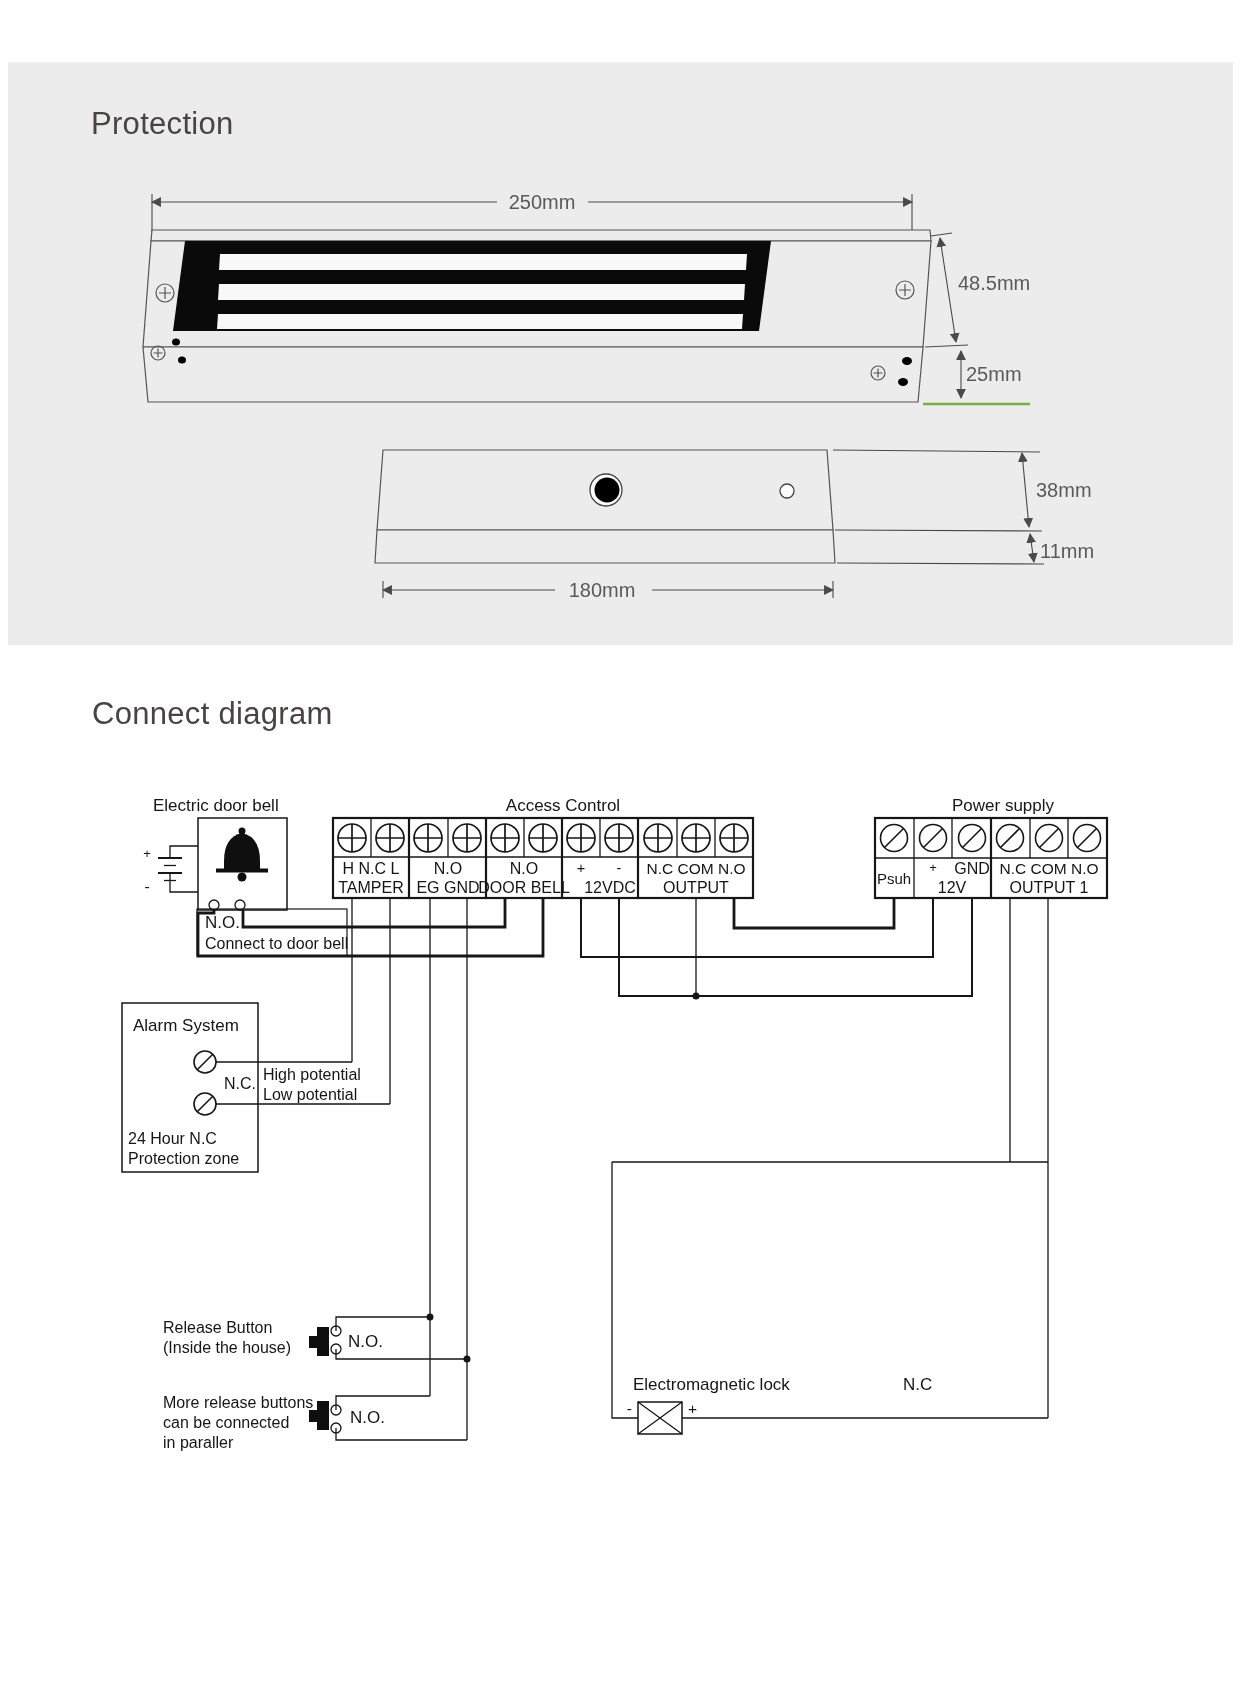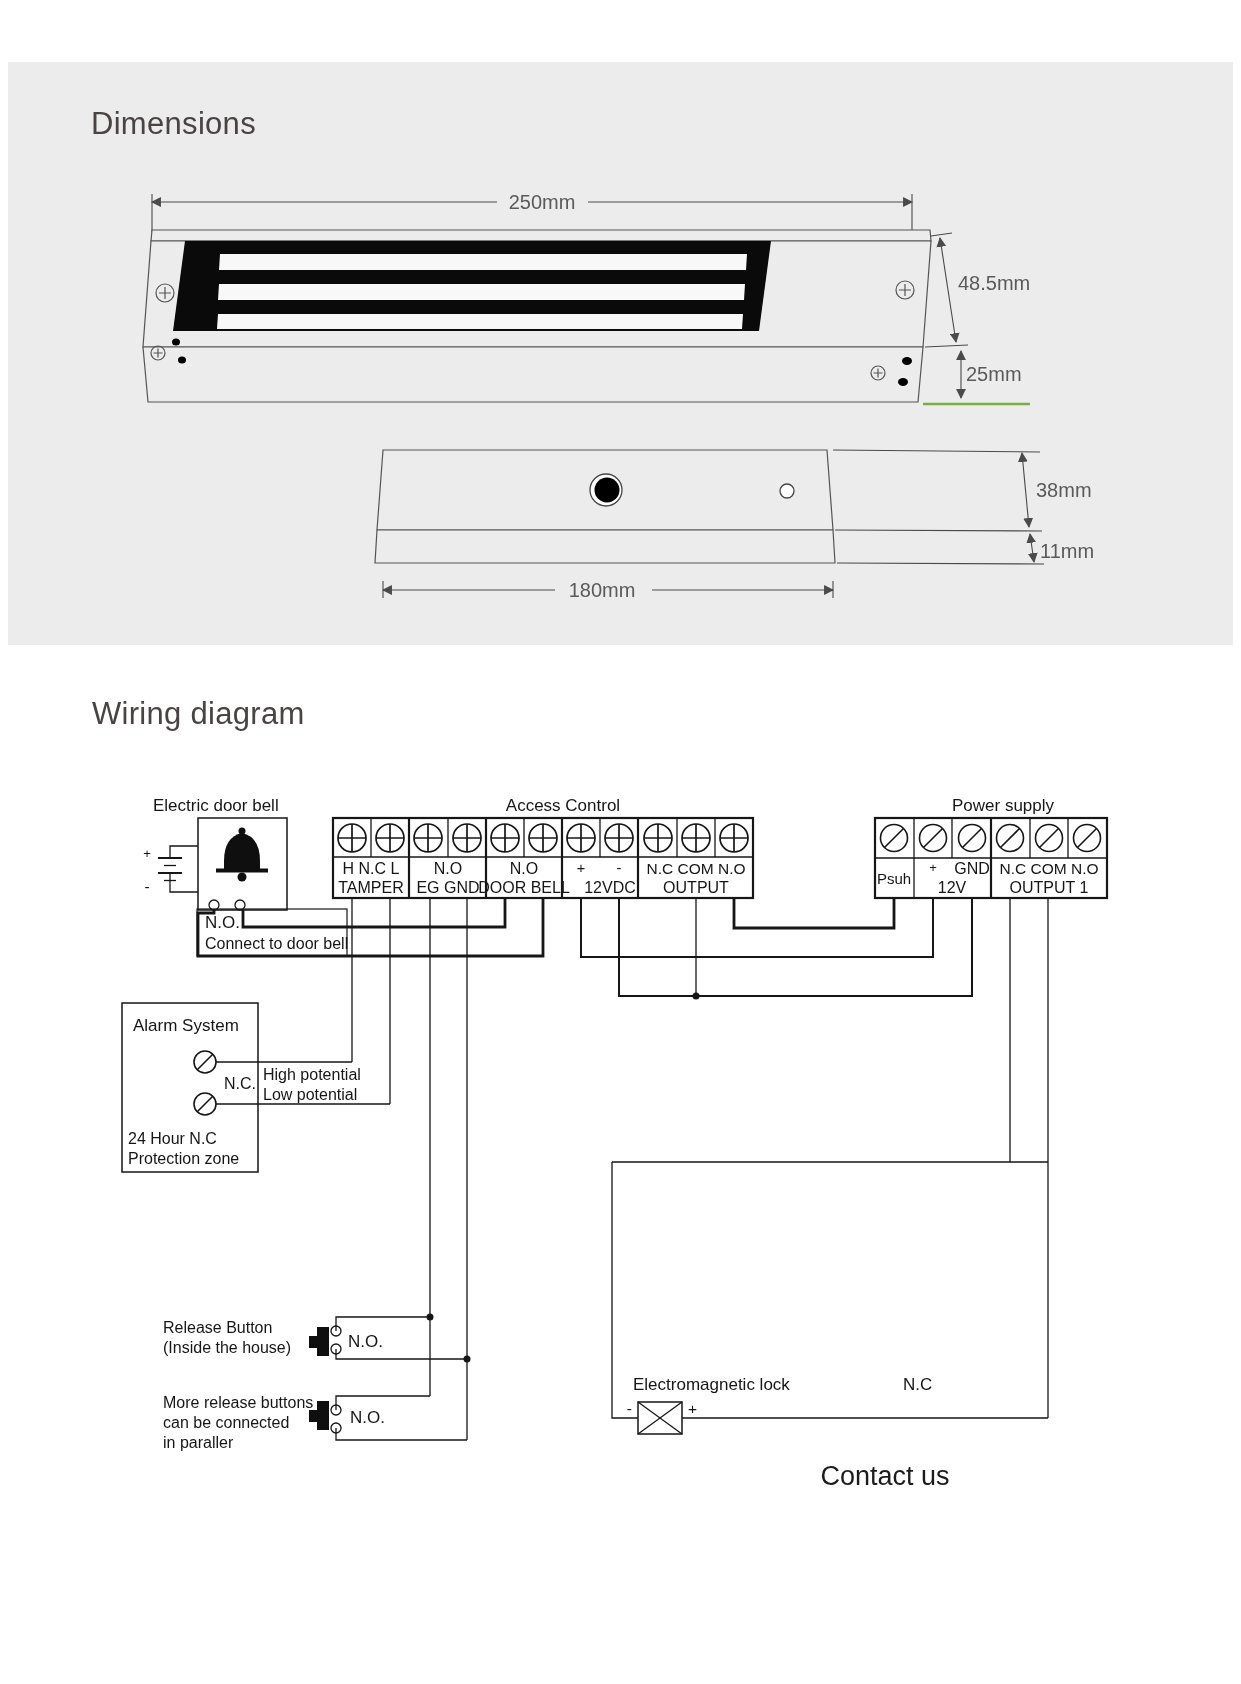--- a/index.html
+++ b/index.html
@@ -30,22 +30,22 @@
   .footer{position:absolute;left:620px;top:1461px;width:530px;text-align:center;color:#1b1b1b;}
   .footer-l1{font-size:27px;}
   .footer-l2{font-size:24px;margin-top:1px;}
 </style>
 </head>
 <body>
 
 <div id="page">
 
   <div class="panel"></div>
-  <div class="sec-title" id="dims-title">Dimensions</div>
-  <div class="sec-title" id="wiring-title">Wiring diagram</div>
+  <div class="sec-title" id="dims-title">Protection</div>
+  <div class="sec-title" id="wiring-title">Connect diagram</div>
 
   <svg id="dims-svg" width="1241" height="645" viewBox="0 0 1241 645">
     <defs>
       <marker id="ar" viewBox="0 0 10 10" refX="9" refY="5" markerWidth="9" markerHeight="9" orient="auto-start-reverse">
           <path d="M0,0 L10,5 L0,10 z" fill="#4a4a4a"></path>
         </marker>
     </defs>
 
     <g>
       <line class="dln" x1="152" y1="194" x2="152" y2="232"></line>
@@ -344,16 +344,15 @@
       <text class="t15" x="688" y="1414">+</text>
       <g>
         <rect x="638" y="1402" width="44" height="32" class="ln" stroke-width="1.5"></rect>
         <line x1="638" y1="1402" x2="682" y2="1434" class="ln thin"></line>
         <line x1="682" y1="1402" x2="638" y2="1434" class="ln thin"></line>
       </g>
     </g>
   </svg>
 
   <div class="footer">
-    <div class="footer-l1">Contact us</div>
   </div>
 
 </div>
 
 </body></html>

